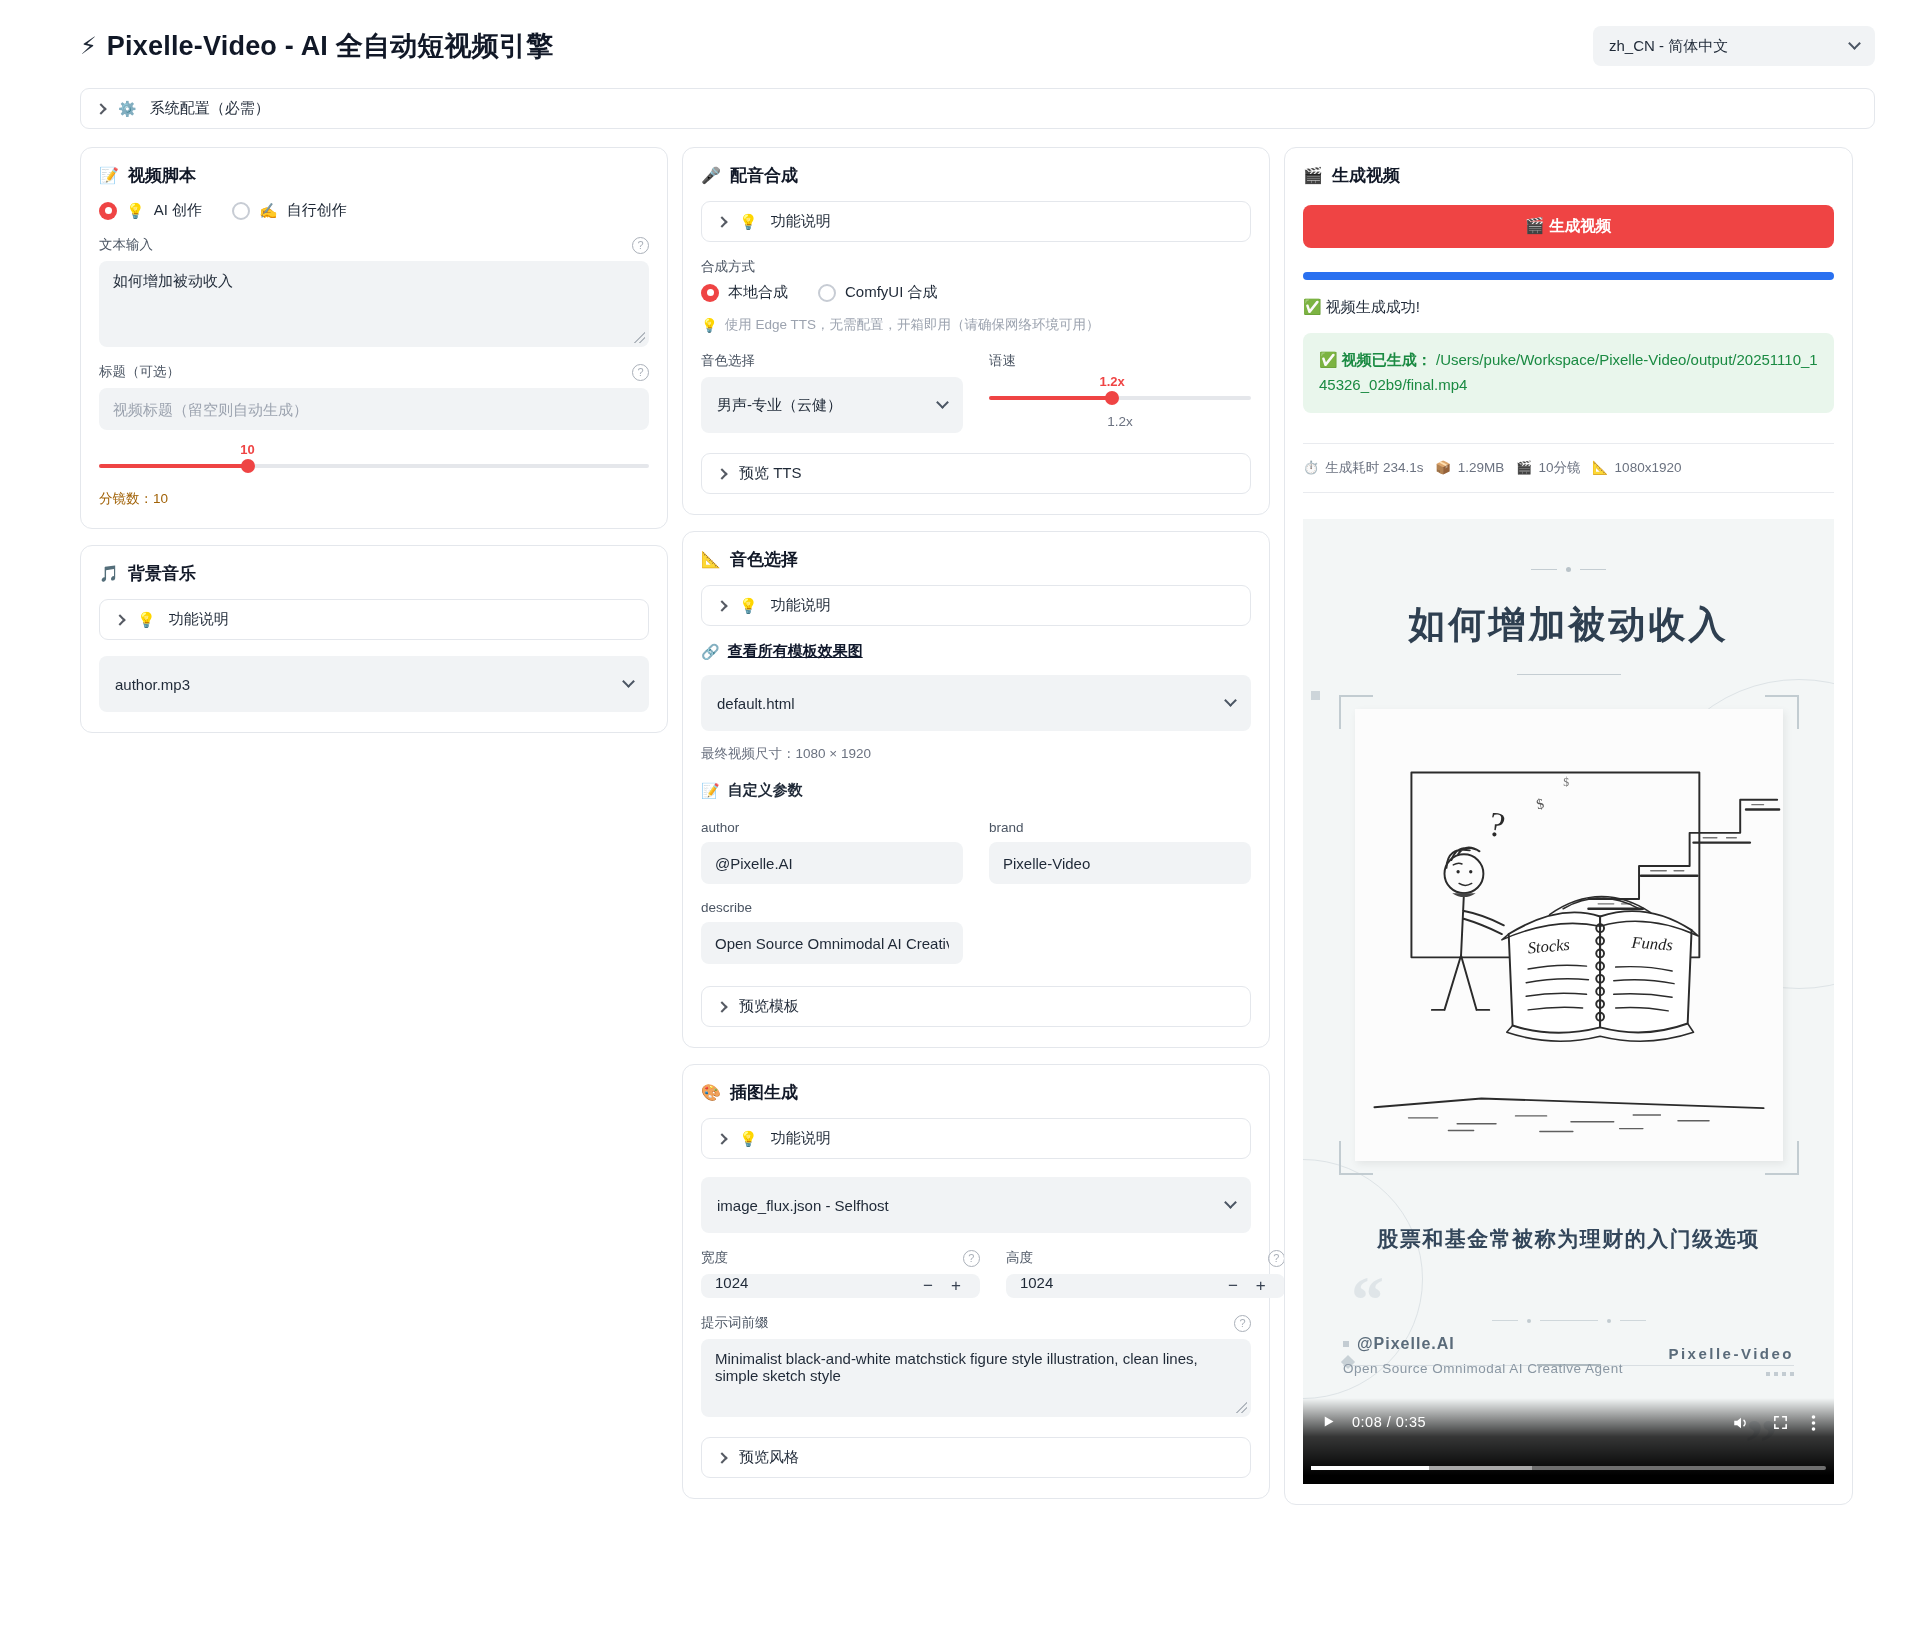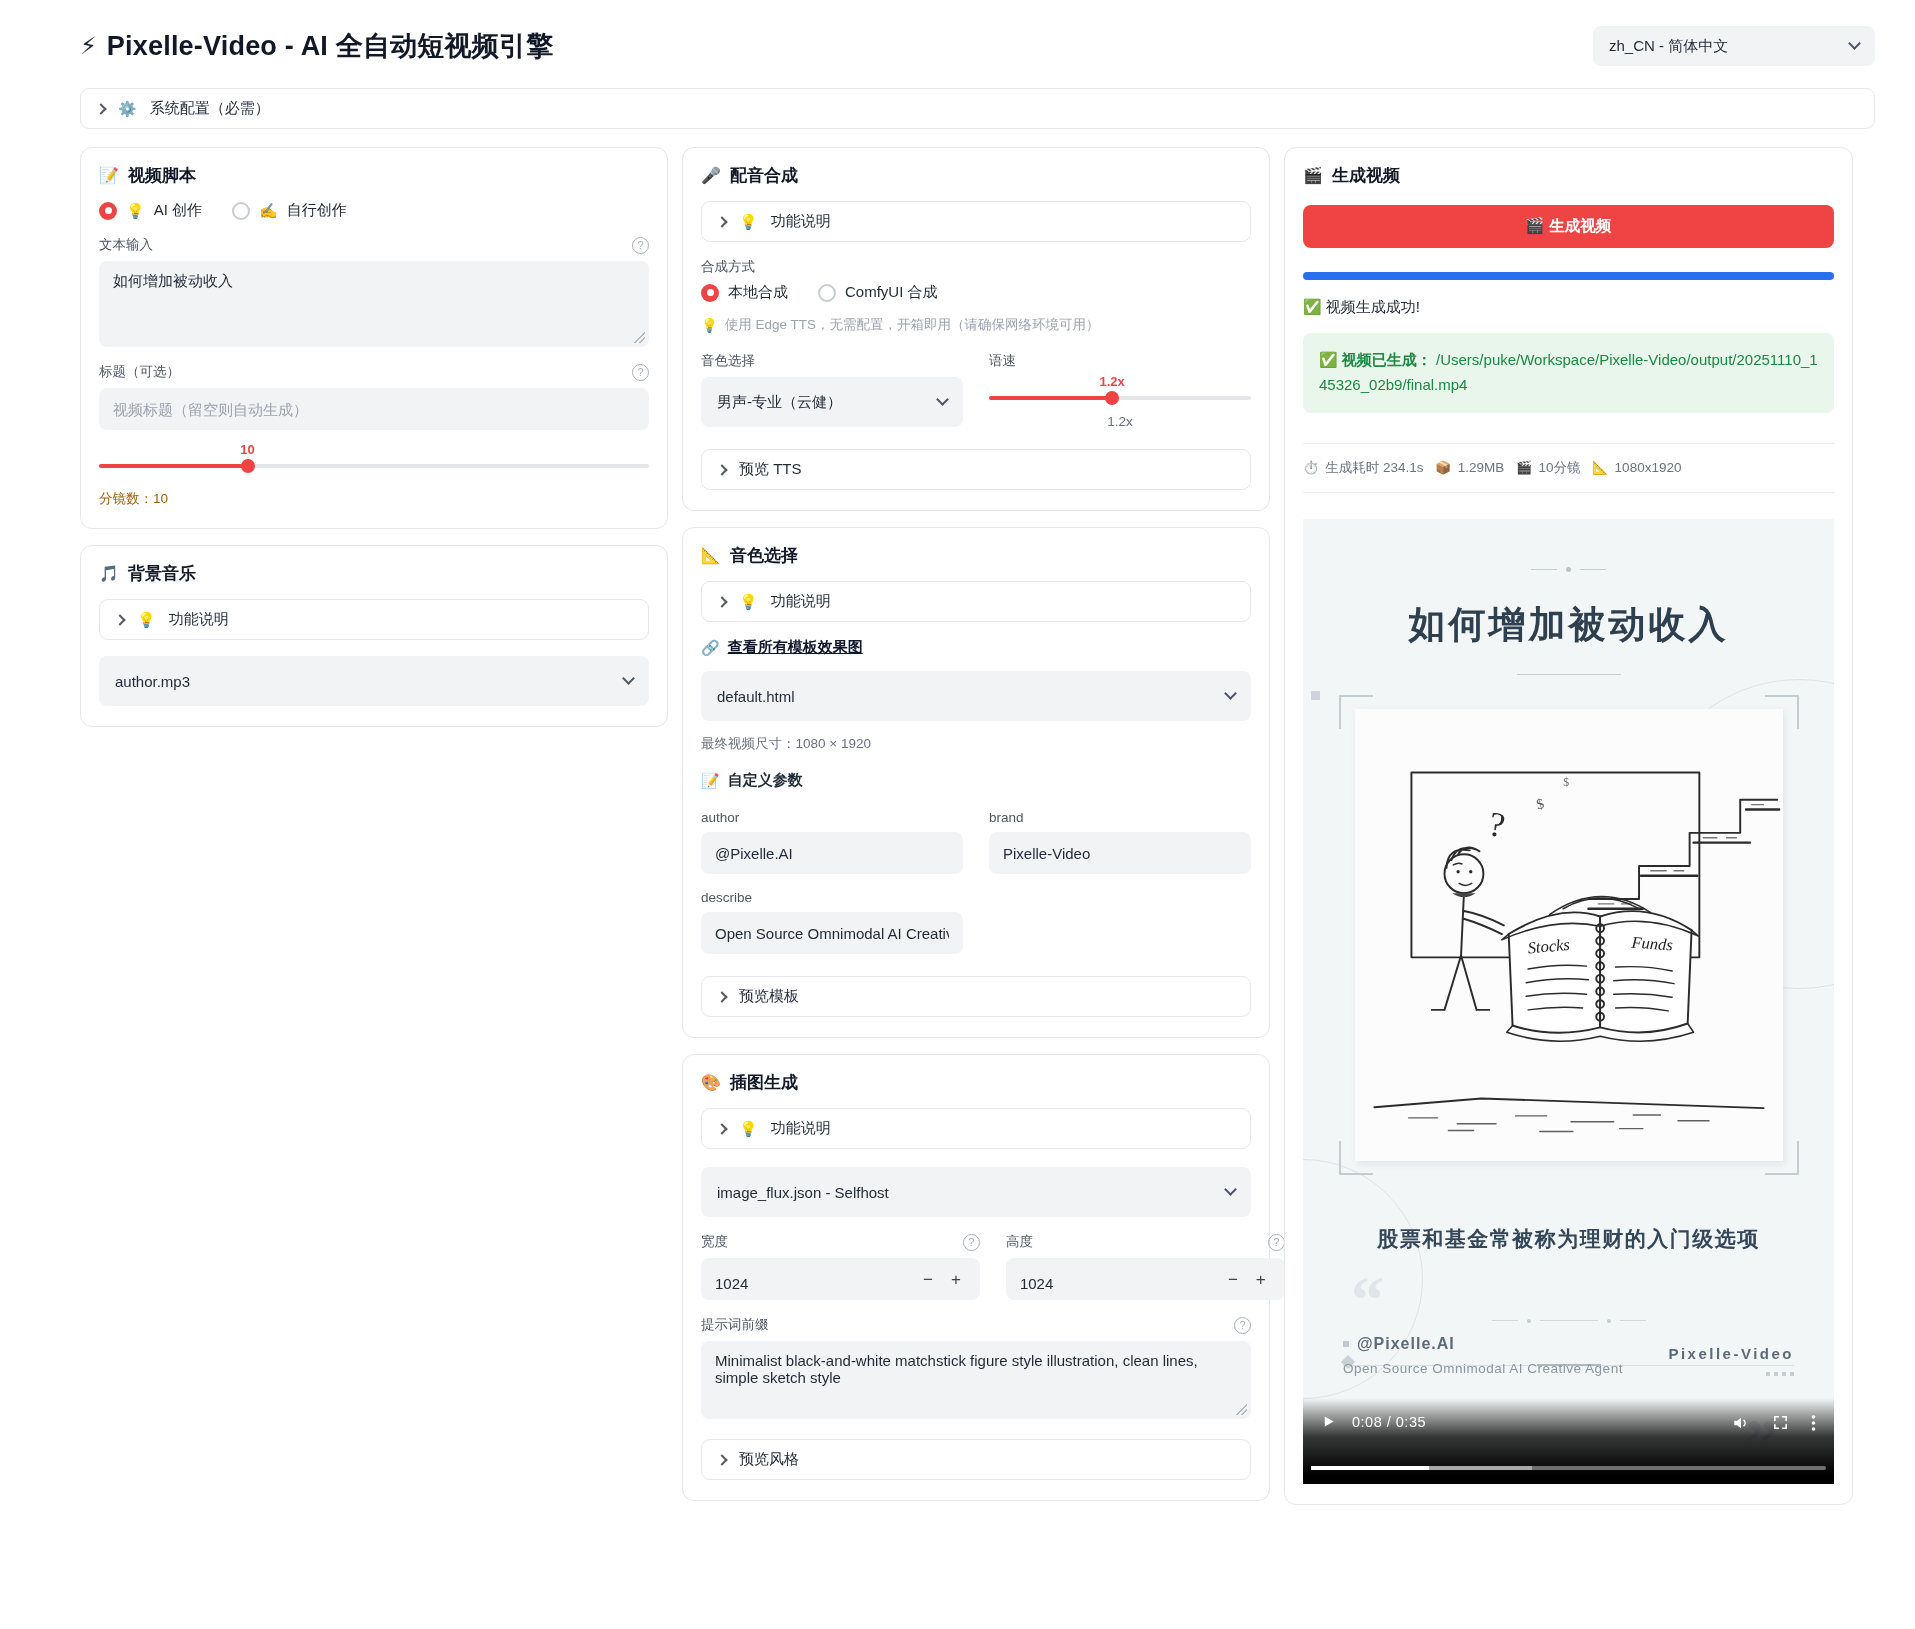--- a/index.html
+++ b/index.html
@@ -41,21 +41,21 @@
   .help { width:17px; height:17px; border:1.5px solid #aab0b9; border-radius:50%; color:#aab0b9;
     font-size:11px; display:flex; align-items:center; justify-content:center; cursor:pointer; flex:none; }
 
   .text-input, .textarea-wrap textarea, .dropdown, .num-input { background:#f1f3f5; border:none; border-radius:8px; width:100%; }
   .text-input { height:42px; padding:0 14px; font-size:15px; color:#1f2937; font-family:inherit; }
   .text-input::placeholder { color:#9ca3af; }
   .textarea-wrap { position:relative; }
   .textarea-wrap textarea { resize:none; padding:11px 14px; font-size:15px; color:#1f2937; font-family:inherit; height:86px; display:block; }
   .resize-handle { position:absolute; right:4px; bottom:4px; width:11px; height:11px;
     background:linear-gradient(135deg, transparent 48%, #b3b9c0 48% 55%, transparent 55% 72%, #b3b9c0 72% 79%, transparent 79%); }
-  .dropdown { height:50px; display:flex; align-items:center; justify-content:space-between; padding:0 16px; font-size:15px; cursor:pointer; }
+  .dropdown { height:56px; display:flex; align-items:center; justify-content:space-between; padding:0 16px; font-size:15px; cursor:pointer; }
 
   
   .radio-row { display:flex; align-items:center; gap:30px; margin:6px 0 4px; }
   .radio-opt { display:flex; align-items:center; gap:9px; font-size:15px; color:#1f2937; cursor:pointer; }
   .radio { width:18px; height:18px; border-radius:50%; border:2px solid #c7ccd4; background:#fff; display:flex; align-items:center; justify-content:center; flex:none; }
   .radio.sel { border:none; background:#ef4444; }
   .radio.sel i { width:7px; height:7px; border-radius:50%; background:#fff; display:block; }
 
   
   .slider { position:relative; margin-top:34px; }
@@ -69,21 +69,21 @@
 
   .wide-btn { margin-top:14px; width:100%; background:#fff; border:1px solid #e4e7ec; border-radius:9px;
     padding:11px; font-size:15px; color:#1f2937; cursor:pointer; text-align:center; font-family:inherit; }
 
   .hint { display:flex; gap:7px; align-items:center; color:#9ca3af; font-size:13.5px; margin:14px 0 2px; }
   .two-col { display:grid; grid-template-columns:1fr 1fr; column-gap:26px; }
   .link-row { display:flex; align-items:center; gap:8px; margin:16px 0 14px; font-size:15px; }
   .link-row a { color:#0f172a; font-weight:bold; text-decoration:underline; cursor:pointer; }
   .note { font-size:13.5px; color:#6b7280; margin-top:14px; }
 
-  .num-input { height:42px; display:flex; align-items:flex-end; padding:0 10px 8px 14px; }
+  .num-input { height:24px; display:flex; align-items:flex-start; padding:0 10px 8px 14px; }
   .num-input input { flex:1; min-width:0; background:transparent; border:none; font-size:15px; color:#1f2937; font-family:inherit; }
   .num-input button { background:none; border:none; font-size:17px; color:#374151; cursor:pointer; padding:2px 9px; font-family:inherit; }
 
   
   .gen-btn { width:100%; background:#ef4444; color:#fff; border:none; border-radius:8px;
     padding:11px; font-size:15.5px; font-weight:bold; cursor:pointer; margin:4px 0 10px; font-family:inherit; }
   .progress { height:8px; background:#2970f0; border-radius:5px; margin:14px 0 18px; }
   .success-line { font-size:15px; color:#1f2937; margin:2px 0 16px; }
   .result-box { background:#e9f6ec; border-radius:8px; padding:15px 16px; font-size:15px;
     color:#1a8a42; line-height:1.65; word-break:break-all; }

